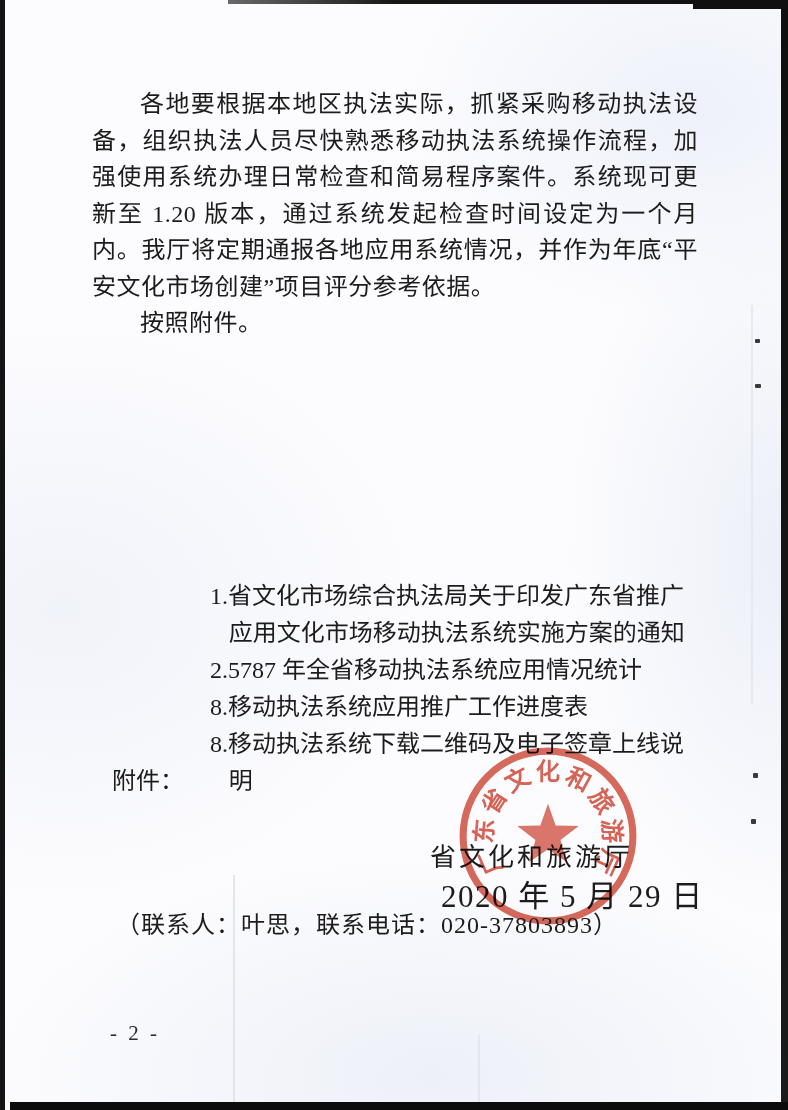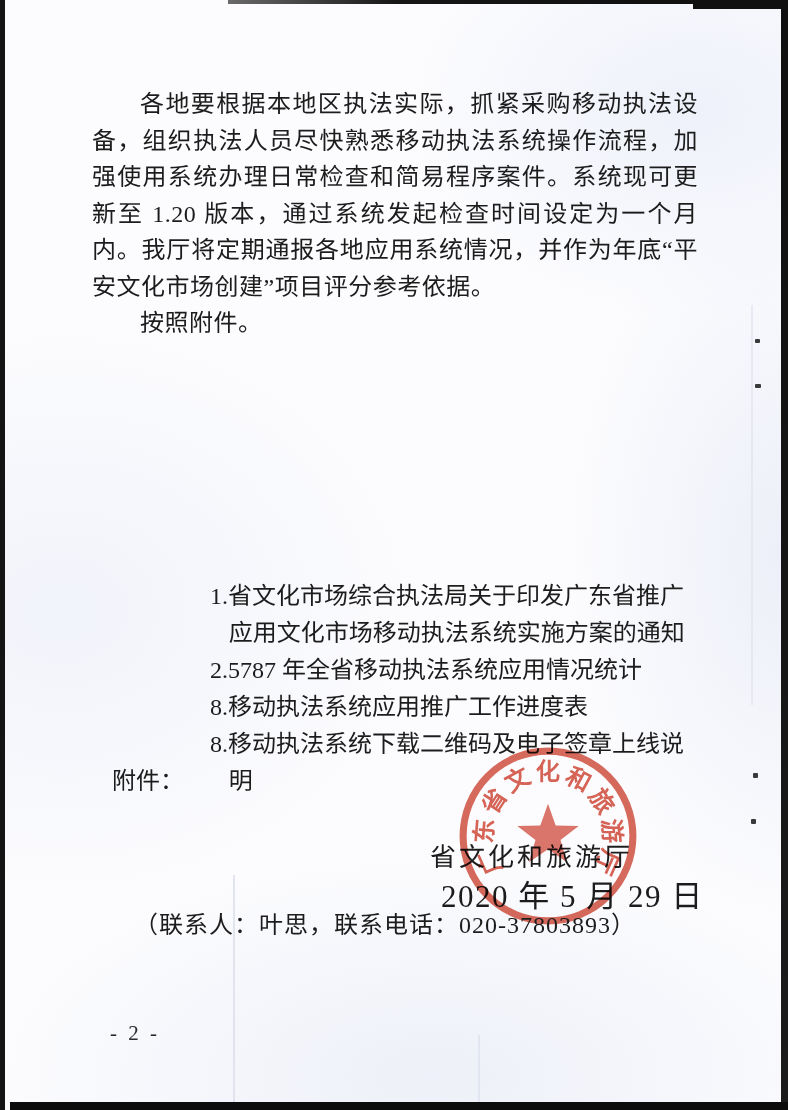--- a/index.html
+++ b/index.html
@@ -27,21 +27,21 @@
   .body-text{position:absolute;left:92px;top:86px;width:606px;}
   .body-text p{margin:0;text-indent:2em;text-align:justify;font-size:24px;line-height:36.5px;letter-spacing:.5px;}
   
   .attachments{position:absolute;left:112px;top:578px;width:586px;display:flex;align-items:flex-end;font-size:24px;line-height:37px;gap:26px;}
   .att-label{flex:0 0 auto;white-space:nowrap;}
   .att-items{flex:1 1 auto;}
   .att-item{padding-left:.78em;text-indent:-.78em;}
   
   .sig-issuer{position:absolute;left:430px;top:836px;font-size:26px;letter-spacing:3px;white-space:nowrap;}
   .sig-date{position:absolute;left:441px;top:871px;font-size:31px;letter-spacing:1.5px;white-space:nowrap;}
-  .contact-line{position:absolute;left:134px;top:905px;font-size:24px;letter-spacing:1px;white-space:nowrap;}
+  .contact-line{position:absolute;left:116px;top:905px;font-size:24px;letter-spacing:1px;white-space:nowrap;}
   .page-number{position:absolute;left:110px;top:1021px;font-size:21px;letter-spacing:3px;color:#2a2a2a;}
   
   .seal{position:absolute;left:452px;top:740px;width:192px;height:192px;mix-blend-mode:multiply;opacity:.93;}
   .seal-ring{fill:none;stroke:var(--seal-color,#cc3a28);stroke-width:7;stroke-opacity:.82;}
   .seal-star{fill:var(--seal-color,#cc3a28);fill-opacity:.75;}
   .seal-char{font-size:24px;fill:var(--seal-color,#cc3a28);fill-opacity:.85;text-anchor:middle;
     font-family:"Liberation Serif","DejaVu Serif",serif;font-weight:bold;}
 </style>
 </head>
 <body>

